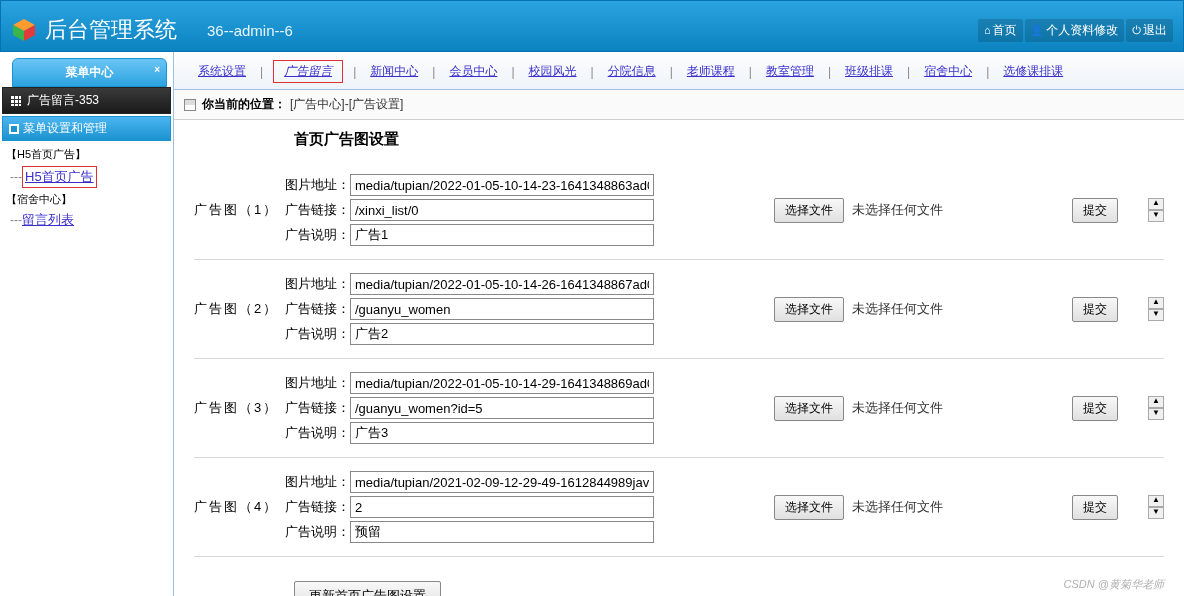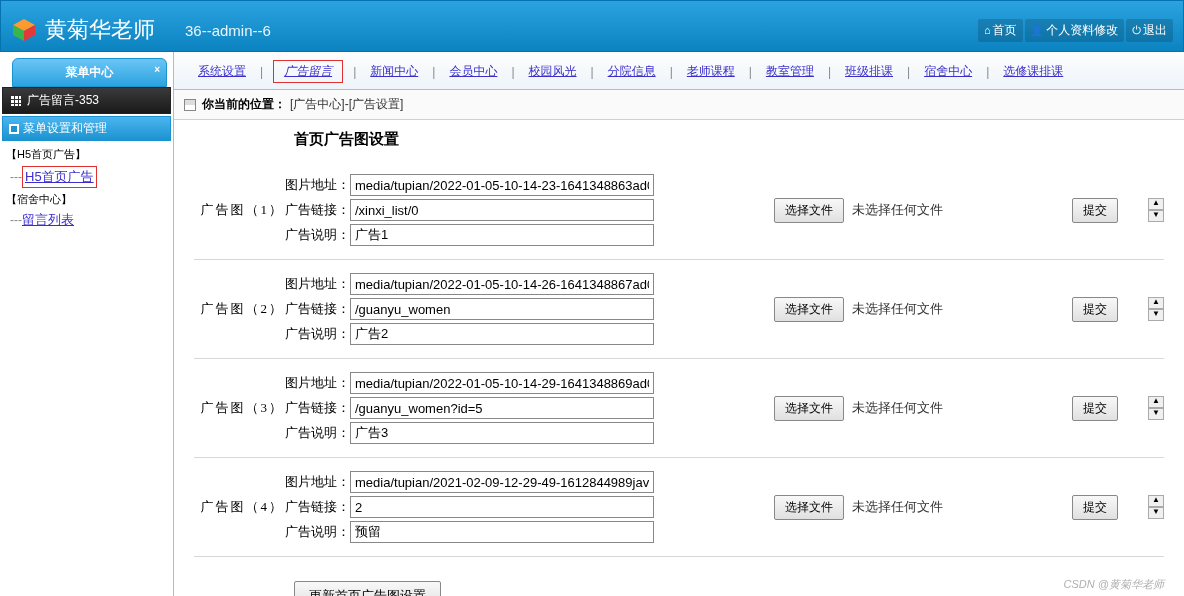--- a/index.html
+++ b/index.html
@@ -45,21 +45,21 @@
     .bc-icon { width: 12px; height: 12px; border: 1px solid #888; margin-right: 6px; background: linear-gradient(#ddd 50%, #fff 50%); }
     .breadcrumb b { margin-right: 4px; }
     .breadcrumb span { color: #333; }
     
     .main-content { padding: 10px 20px; overflow-y: auto; flex: 1; position: relative; }
     
     .page-heading { font-size: 15px; font-weight: bold; margin-bottom: 12px; margin-left: 100px; }
     
     .ad-row { display: flex; align-items: center; border-bottom: 1px solid #d8d8d8; padding: 10px 0; }
     .ad-row:last-of-type { border-bottom: 1px solid #d8d8d8; }
-    .ad-label { width: 90px; text-align: right; font-size: 13px; letter-spacing: 2px; font-family: Liberation Serif, serif; }
+    .ad-label { width: 90px; text-align: left; font-size: 13px; letter-spacing: 2px; }
     .ad-fields { width: 400px; }
     .field-row { display: flex; align-items: center; margin: 3px 0; }
     .field-label { width: 66px; text-align: right; font-size: 13px; }
     .field-row input[type="text"] { width: 304px; border: 1px solid #888; padding: 2px 4px; font-size: 13px; height: 22px; }
     .ad-file { display: flex; align-items: center; margin-left: 90px; }
     .btn { border: 1px solid #888; background: linear-gradient(to bottom, #f8f8f8, #e0e0e0); padding: 3px 10px; cursor: pointer; font-size: 12px; border-radius: 2px; }
     .file-text { margin-left: 8px; color: #333; font-size: 13px; }
     .ad-submit { margin-left: auto; margin-right: 10px; }
     .ad-stepper { margin-left: 20px; display: flex; flex-direction: column; }
     .stepper-btn { width: 16px; height: 12px; border: 1px solid #aaa; background: #f0f0f0; font-size: 8px; line-height: 8px; text-align: center; cursor: pointer; }
@@ -75,21 +75,21 @@
 <div class="company-tag">COMPANY</div>
 
 <div class="header">
   <div class="logo-icon">
     <svg viewBox="0 0 26 26">
         <polygon points="13,2 24,8 13,14 2,8" fill="#ff9a2e"></polygon>
         <polygon points="2,8 13,14 13,24 2,18" fill="#39b54a"></polygon>
         <polygon points="24,8 13,14 13,24 24,18" fill="#e03a3a"></polygon>
       </svg>
   </div>
-  <div class="system-title">黄菊华老师</div>
+  <div class="system-title">后台管理系统</div>
   <div class="header-user">36--admin--6</div>
   <div class="header-right">
     <a href="#">
         <span class="hdr-icon">⌂</span>
         <span>首页</span>
       </a>
     <a href="#">
         <span class="hdr-icon">👤</span>
         <span>个人资料修改</span>
       </a>

